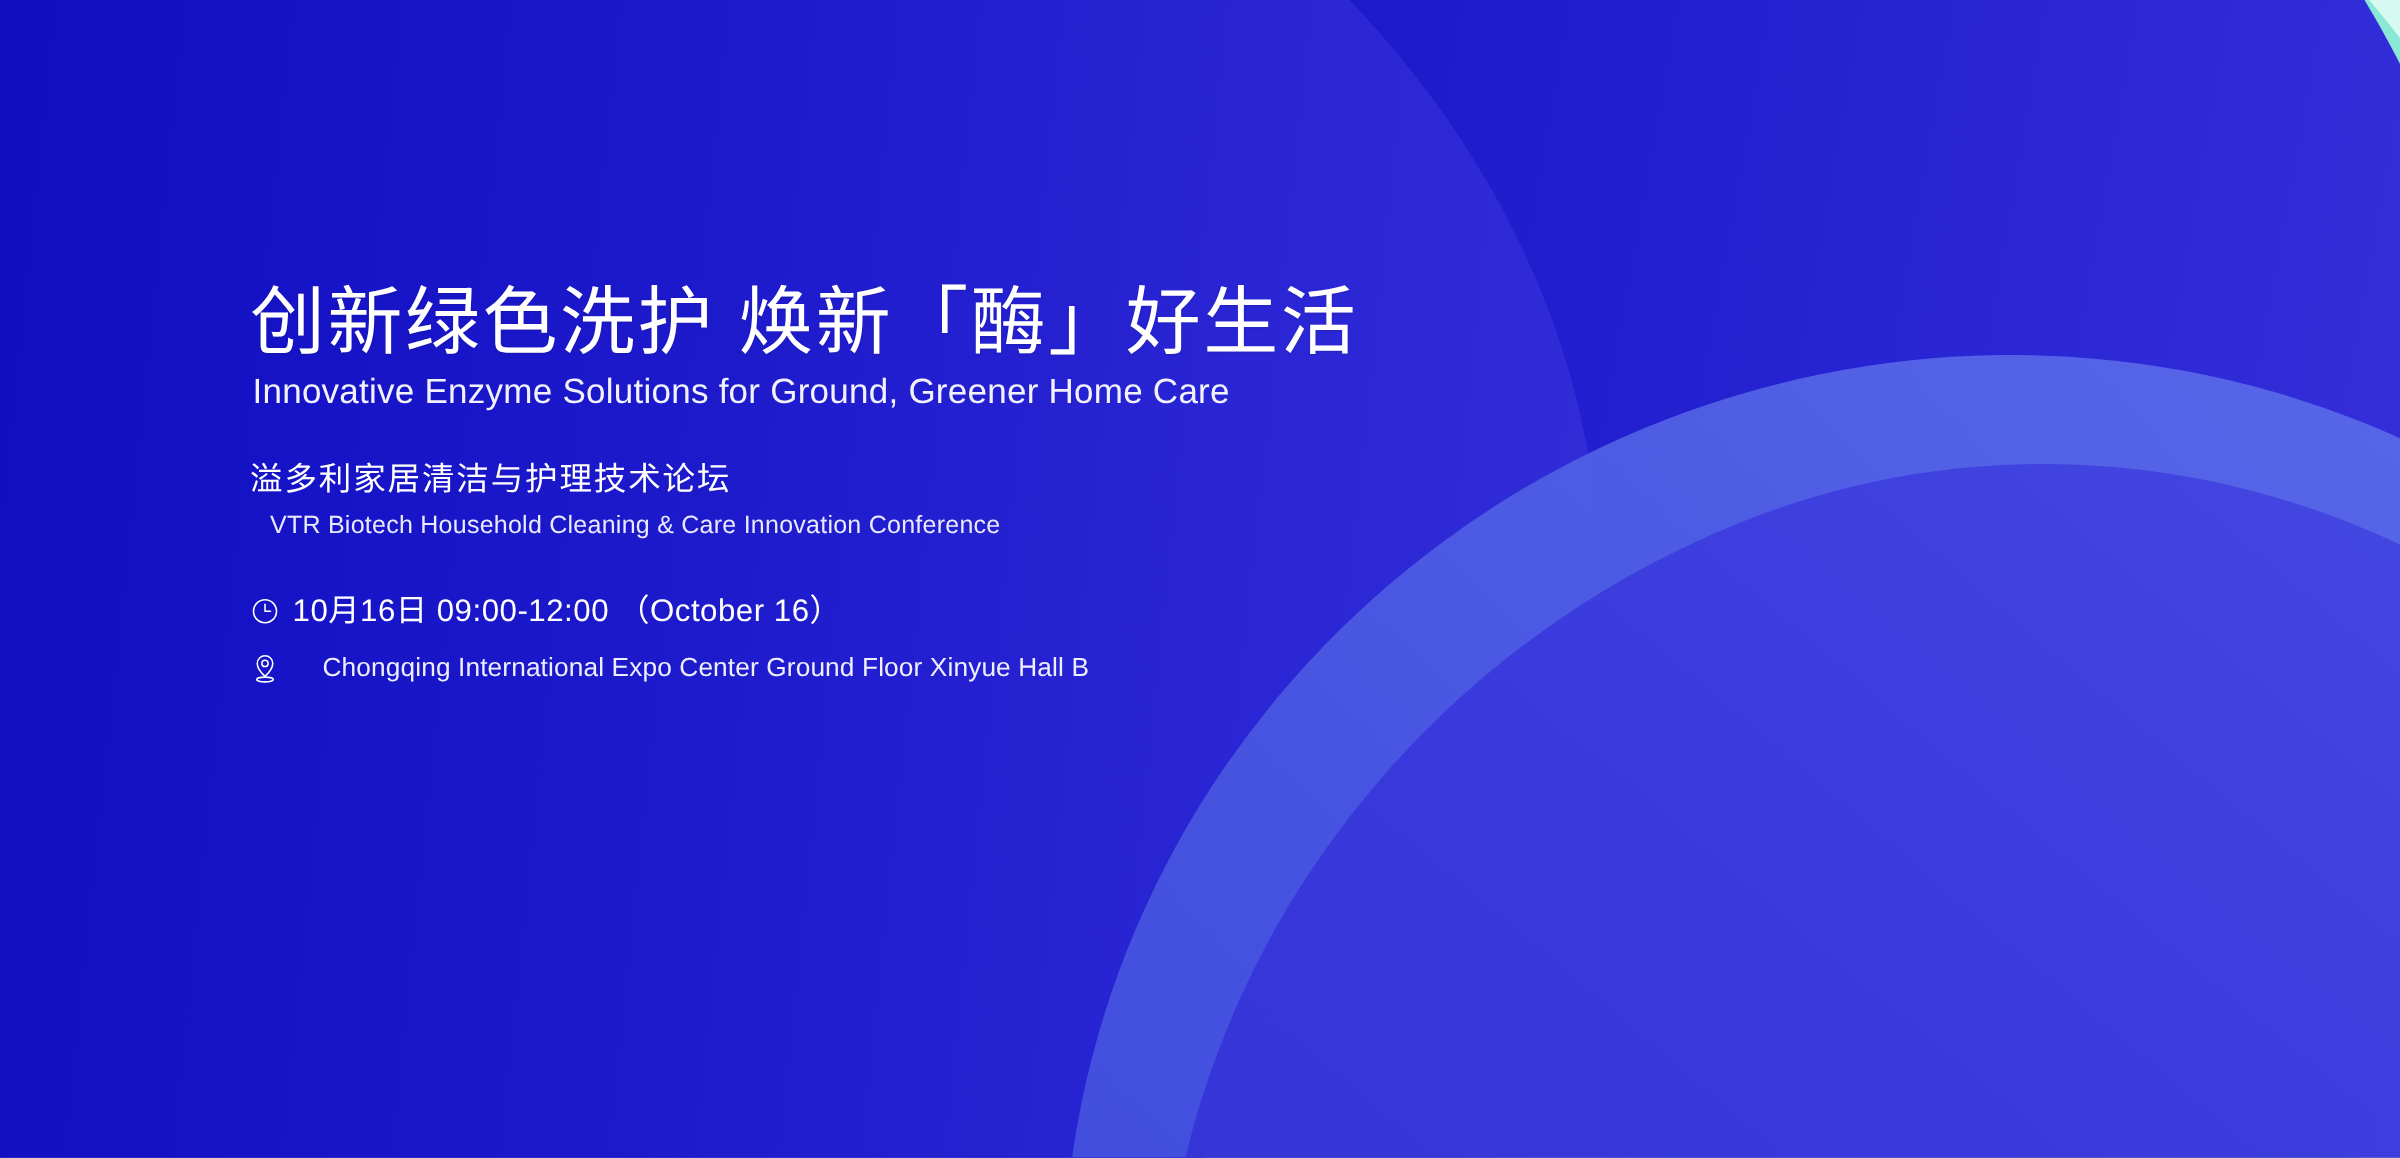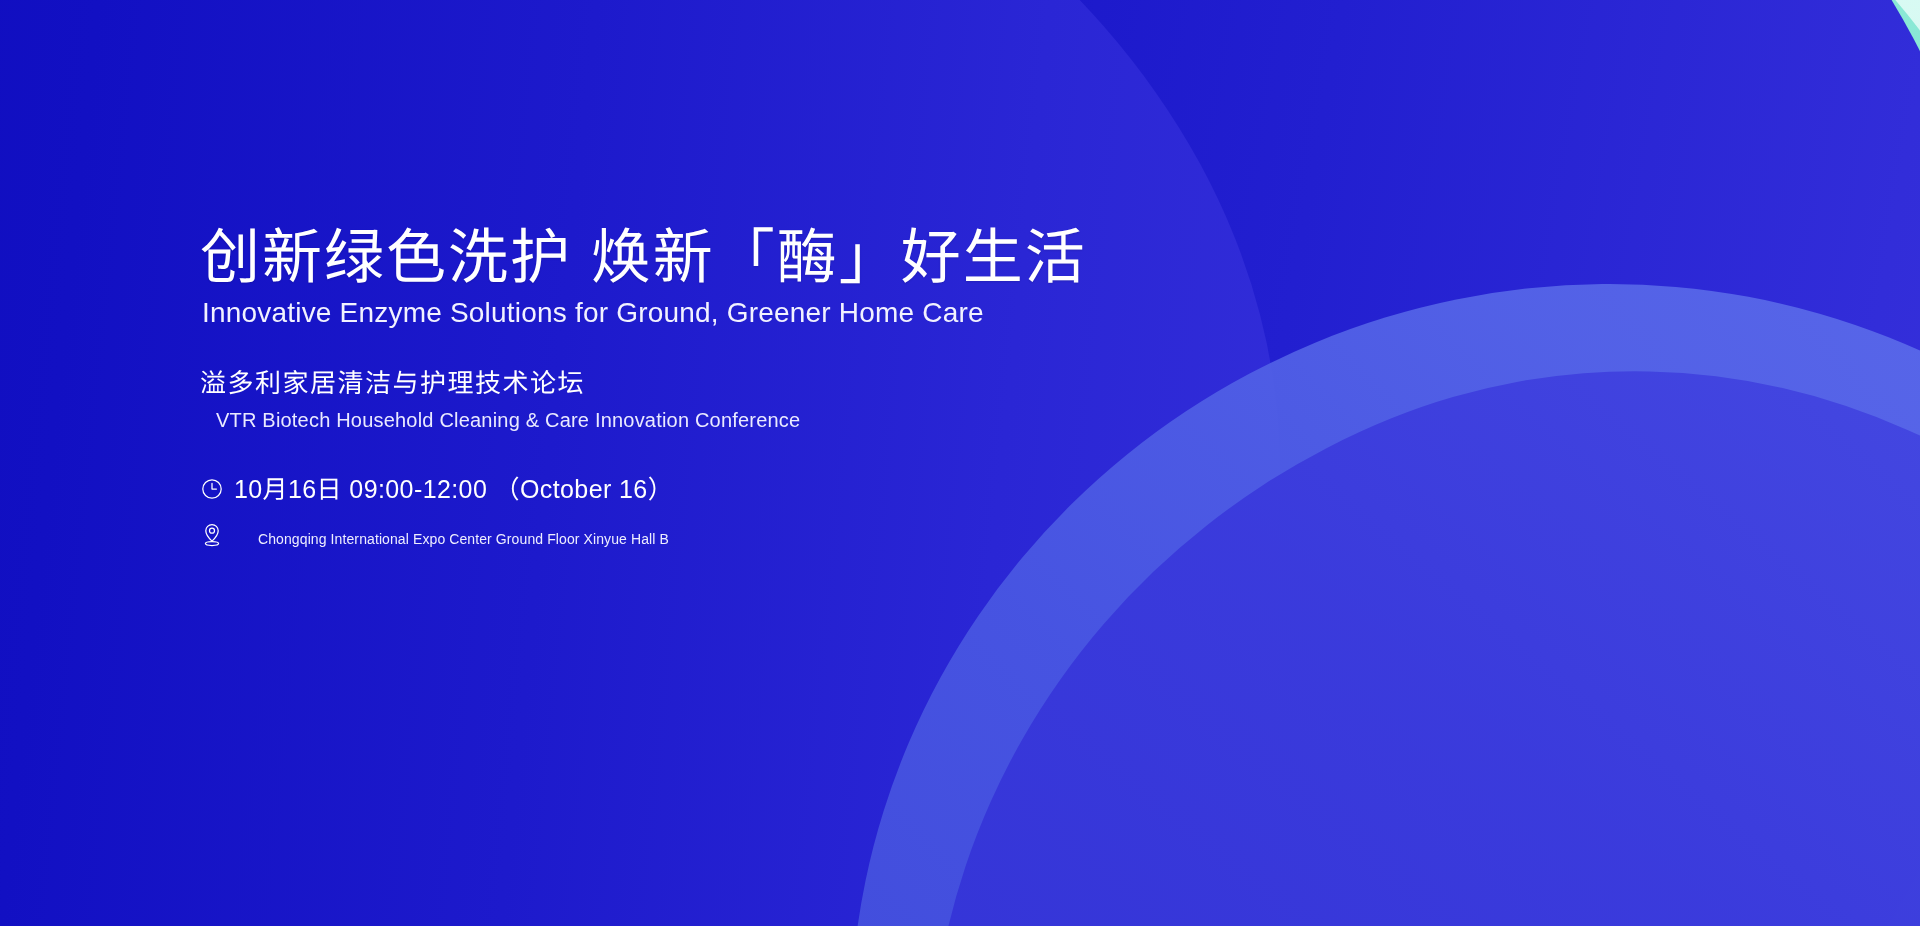--- a/index.html
+++ b/index.html
@@ -306,21 +306,21 @@
   .meta-icon svg { display:block; }
   .meta-text { flex:1 1 auto; }
   .meta-line1 {
     font-size:25px;
     line-height:1.22;
     letter-spacing:.4px;
     white-space:nowrap;
     color:#ffffff;
   }
   .meta-line2 {
-    font-size:14px;
+    font-size:21px;
     line-height:1.5;
     letter-spacing:.1px;
     white-space:nowrap;
     color:#eeeeff;
     padding-left:24px;
   }
 </style>
 </head>
 <body>
 

